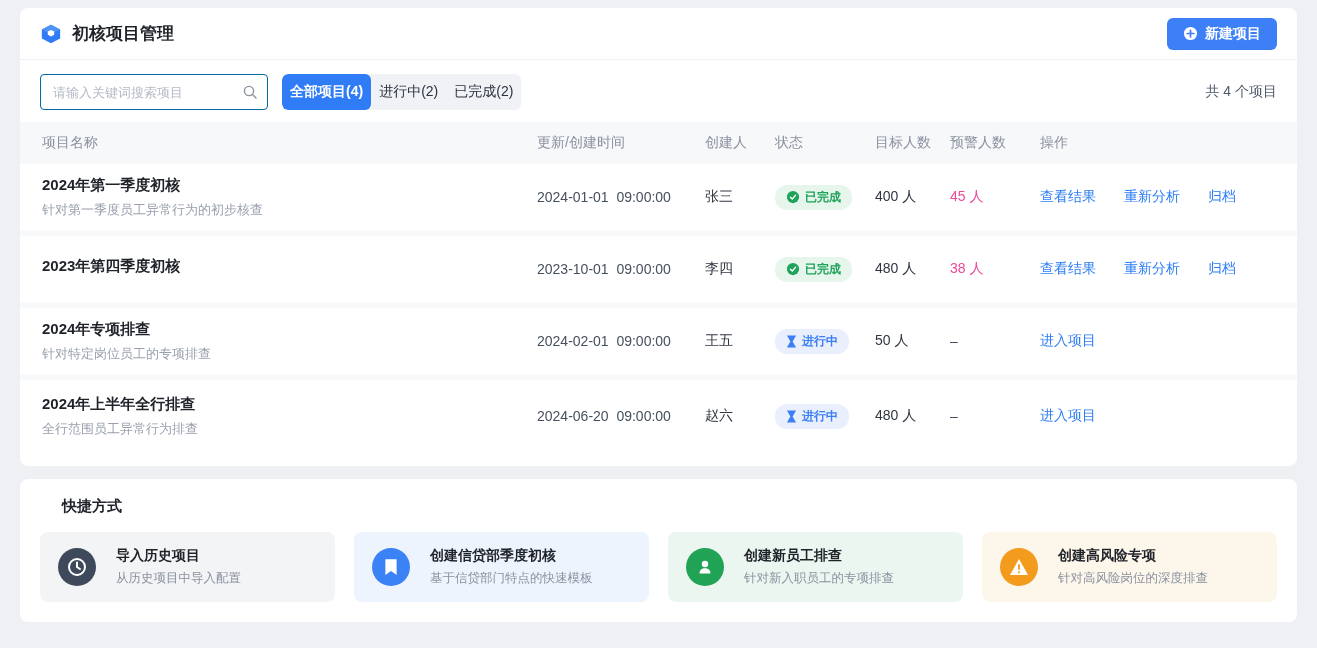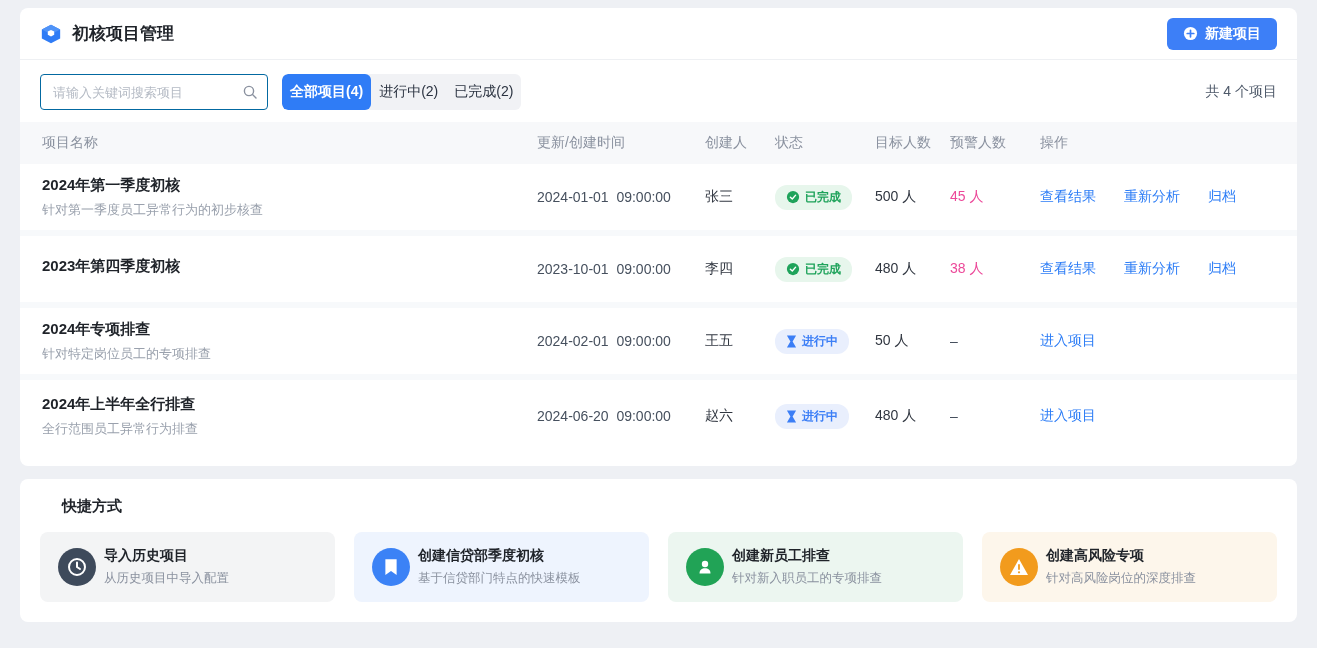--- a/index.html
+++ b/index.html
@@ -74,21 +74,21 @@
   .badge svg { display:block; }
   .actions { display:flex; gap:28px; }
   .action-link { font-size:14px; color:#2b7cf6; cursor:pointer; white-space:nowrap; }
 
   
   .shortcut-card { margin-top:13px; height:143px; padding:18px 20px; }
   .sc-title { font-size:15px; font-weight:bold; margin-bottom:16px;margin-left:22px; }
   .sc-row { display:flex; gap:19px; }
   .sc-item {
     flex:1; height:70px; border-radius:8px; display:flex; align-items:center;
-    padding:0 18px; gap:8px; cursor:pointer;
+    padding:0 18px; gap:20px; cursor:pointer;
   }
   .sc-item.c1 { background:#f3f4f5; }
   .sc-item.c2 { background:#eef4fe; }
   .sc-item.c3 { background:#ecf6f0; }
   .sc-item.c4 { background:#fdf6eb; }
   .sc-circle {
     width:38px; height:38px; border-radius:50%; flex:0 0 auto;
     display:flex; align-items:center; justify-content:center;
   }
   .c1 .sc-circle { background:#3e4a5b; }
@@ -155,21 +155,21 @@
     <div class="cell">张三</div>
     <div>
       <span class="badge done">
         <svg width="14" height="14" viewBox="0 0 16 16">
           <circle cx="8" cy="8" r="7" fill="#1fa35b"></circle>
           <path d="M5 8.2 L7.2 10.3 L11 5.9" fill="none" stroke="#fff" stroke-width="1.6" stroke-linecap="round" stroke-linejoin="round"></path>
         </svg>
         <span>已完成</span>
       </span>
     </div>
-    <div class="cell">500 人</div>
+    <div class="cell">400 人</div>
     <div class="cell warn-red">45 人</div>
     <div class="actions">
       <span class="action-link">查看结果</span>
       <span class="action-link">重新分析</span>
       <span class="action-link">归档</span>
     </div>
   </div>
 
   <div class="tgrid trow">
     <div>

